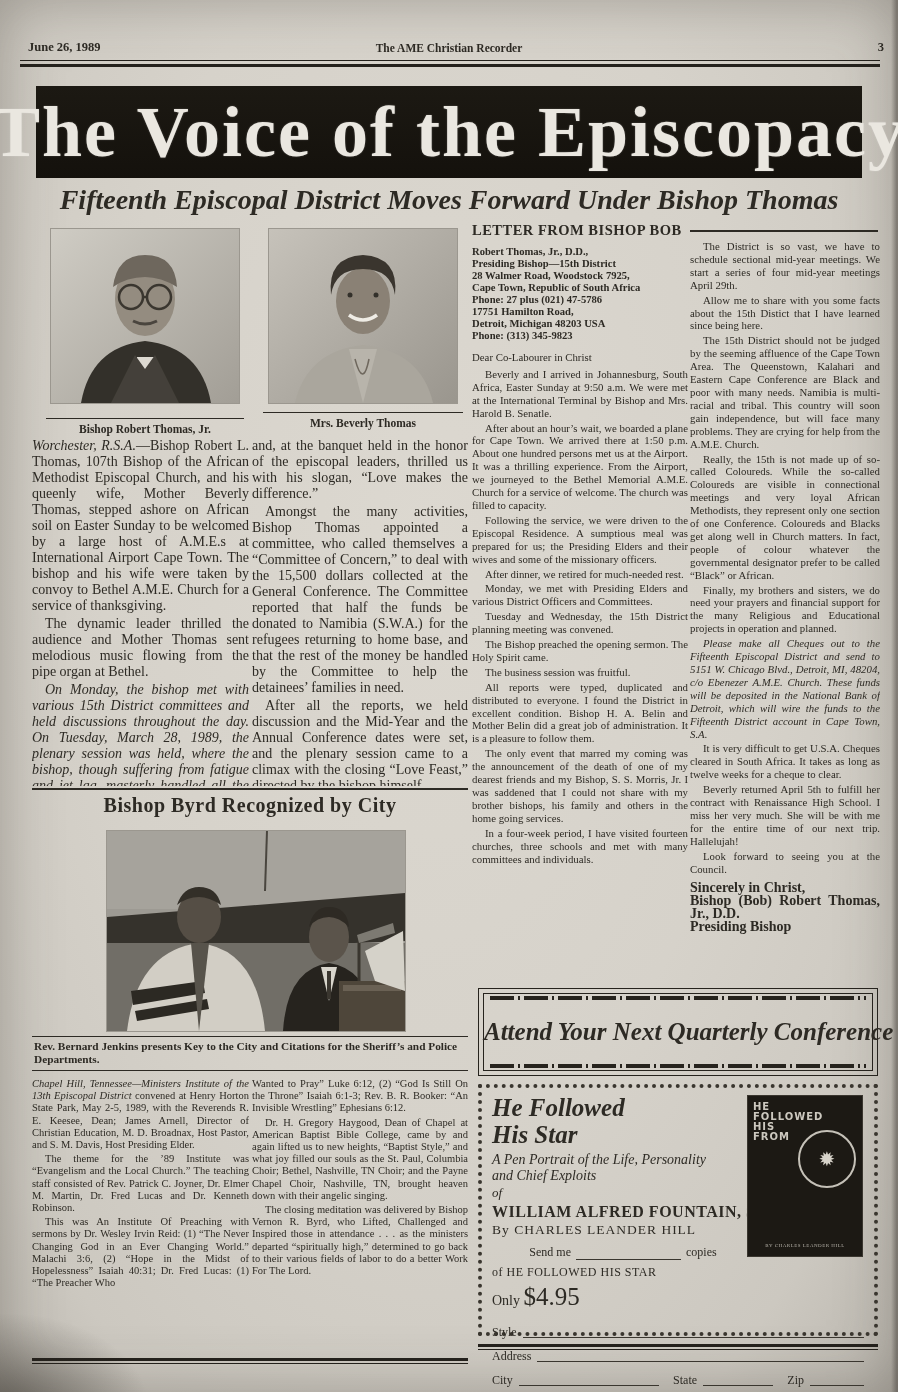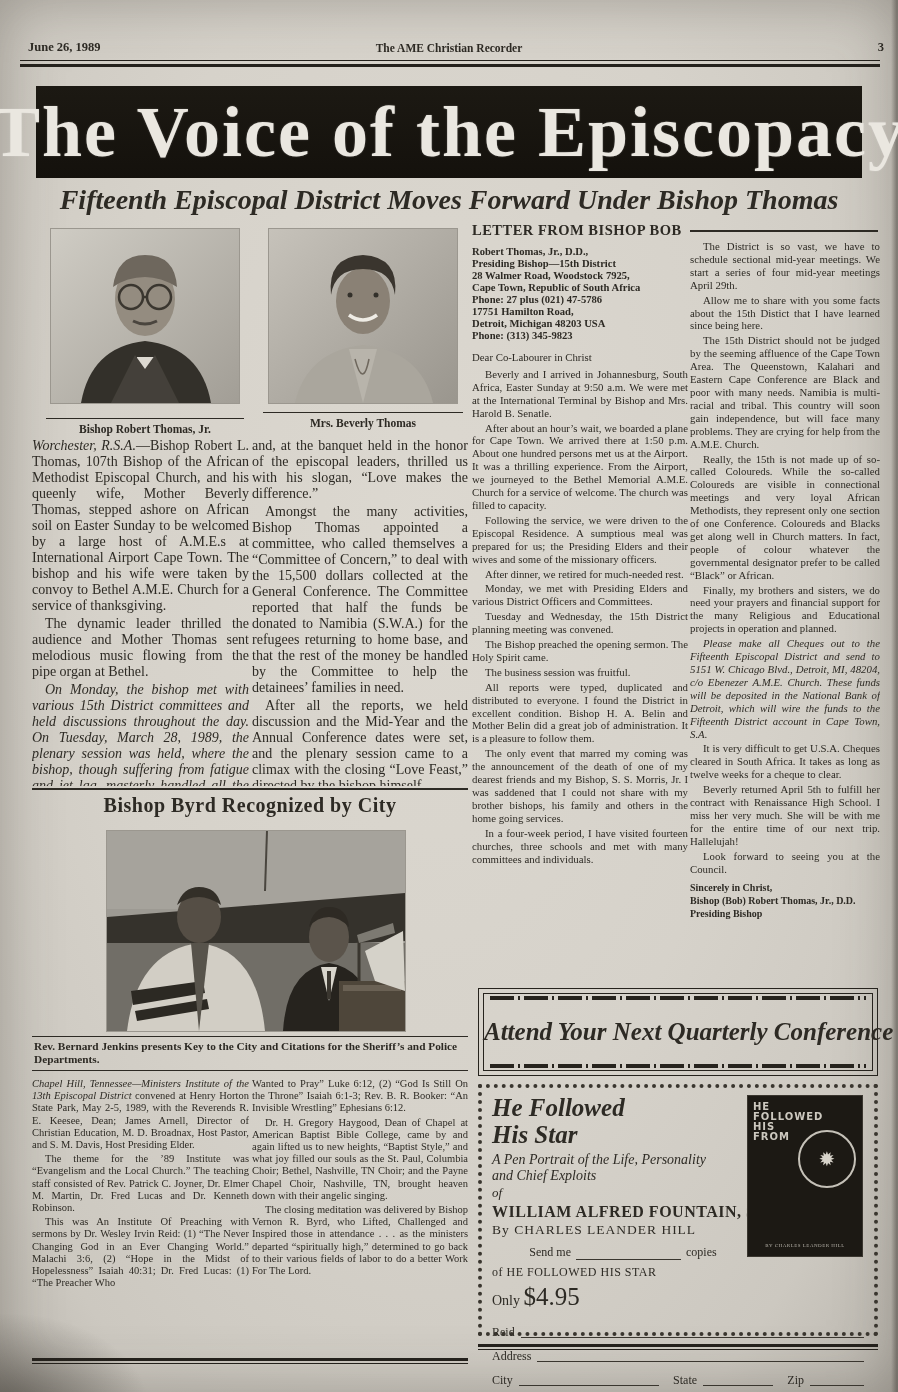--- a/index.html
+++ b/index.html
@@ -40,21 +40,21 @@
   .para{margin:0 0 2px;text-indent:13px;}
   .para.noind{text-indent:0;}
   .para.ital{font-style:italic;}
   .para em{font-style:italic;}
   
   #letterhead{left:472px;top:222px;width:406px;display:flex;align-items:center;}
   #letterhead span{font-weight:bold;font-size:14.5px;letter-spacing:.5px;white-space:nowrap;}
   #letterhead .hl{flex:1;height:2px;background:#2d2a24;margin-left:8px;}
   .addr div{font-weight:bold;font-size:10.6px;line-height:12px;}
   .salut{margin:9px 0 4px;text-indent:0;}
-  .sig div{font-weight:bold;font-size:10px;line-height:13px;}
+  .sig div{font-weight:bold;font-size:14px;line-height:13px;}
   
   #byrdrule{left:32px;top:788px;width:436px;height:2px;background:#2d2a24;}
   #byrdhead{left:32px;top:794px;width:436px;text-align:center;font-size:20px;font-weight:bold;letter-spacing:.5px;white-space:nowrap;}
   #byrdcap{left:32px;top:1036px;width:436px;border-top:1px solid #2d2a24;border-bottom:1px solid #2d2a24;
     padding:3px 2px 4px;font-weight:bold;font-size:11.3px;line-height:13px;text-align:left;}
   .dblrule{height:7px;}
   .dblrule::before{content:"";display:block;height:3px;background:#24211c;}
   .dblrule::after{content:"";display:block;margin-top:2px;height:1px;background:#24211c;}
   
   #qad{left:478px;top:988px;width:400px;height:88px;border:1.5px solid #26231d;padding:4px;}
@@ -298,21 +298,21 @@
       <div class="cl">FOLLOWED</div>
       <div class="cl">HIS</div>
       <div class="cl">FROM</div>
       <div class="circ">
         <span>✹</span>
       </div>
       <div class="cby">BY CHARLES LEANDER HILL</div>
     </div>
 
     <div class="frow" style="margin-top:14px;">
-      <span>Reid</span>
+      <span>Style</span>
       <span class="fline"></span>
     </div>
     <div class="frow">
       <span>Address</span>
       <span class="fline"></span>
     </div>
     <div class="frow">
       <span>City</span>
       <span class="fline" style="flex:2.6;"></span>
       <span class="fsm">State</span>

